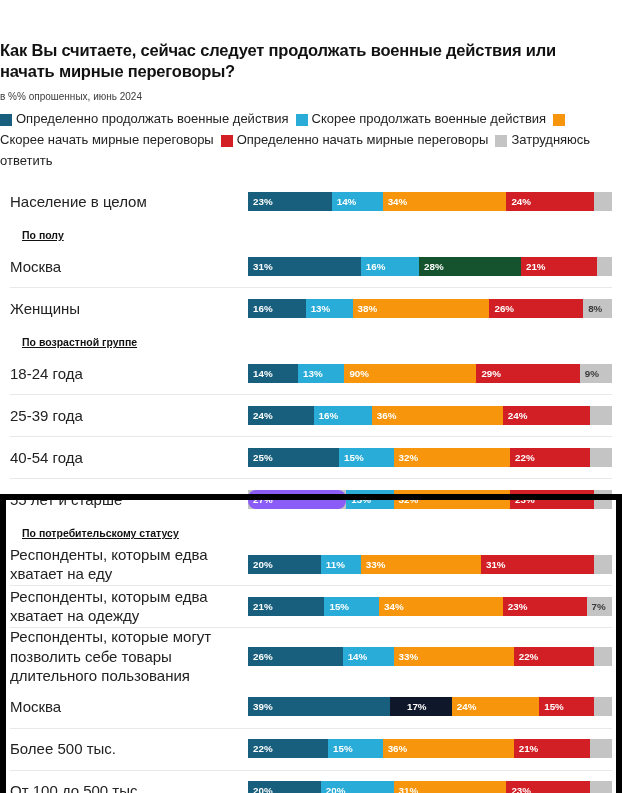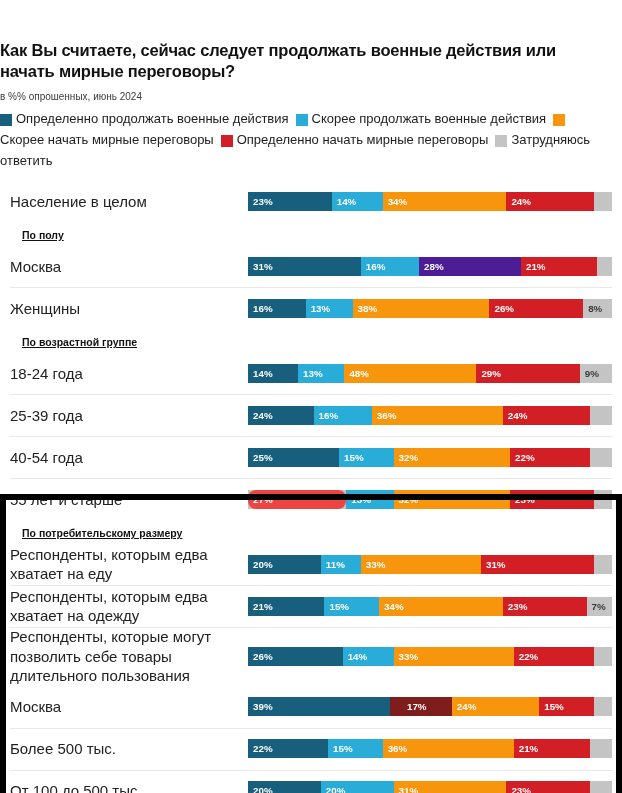--- a/index.html
+++ b/index.html
@@ -106,21 +106,21 @@
           </div>
         </div>
       </div>
       <div>
         <div class="group-head">По полу</div>
         <div class="row">
           <div class="row-label">Москва</div>
           <div class="bar">
             <div class="seg" style="background: rgb(24, 95, 125); width: 31%;">31%</div>
             <div class="seg" style="background: rgb(41, 172, 216); width: 16%;">16%</div>
-            <div class="seg" style="background: #4c1d95; width: 28%;">28%</div>
+            <div class="seg" style="background: #14532d; width: 28%;">28%</div>
             <div class="seg" style="background: rgb(210, 31, 38); width: 21%;">21%</div>
             <div class="seg grey" style="background: rgb(196, 196, 196); width: 4%;"></div>
           </div>
         </div>
         <div class="row sep">
           <div class="row-label">Женщины</div>
           <div class="bar">
             <div class="seg" style="background: rgb(24, 95, 125); width: 16%;">16%</div>
             <div class="seg" style="background: rgb(41, 172, 216); width: 13%;">13%</div>
             <div class="seg" style="background: rgb(247, 150, 13); width: 38%;">38%</div>
@@ -129,21 +129,21 @@
           </div>
         </div>
       </div>
       <div>
         <div class="group-head">По возрастной группе</div>
         <div class="row">
           <div class="row-label">18-24 года</div>
           <div class="bar">
             <div class="seg" style="background: rgb(24, 95, 125); width: 14%;">14%</div>
             <div class="seg" style="background: rgb(41, 172, 216); width: 13%;">13%</div>
-            <div class="seg" style="background: rgb(247, 150, 13); width: 37%;">48%</div>
+            <div class="seg" style="background: rgb(247, 150, 13); width: 37%;">90%</div>
             <div class="seg" style="background: rgb(210, 31, 38); width: 29%;">29%</div>
             <div class="seg grey" style="background: rgb(196, 196, 196); width: 9%;">9%</div>
           </div>
         </div>
         <div class="row sep">
           <div class="row-label">25-39 года</div>
           <div class="bar">
             <div class="seg" style="background: rgb(24, 95, 125); width: 18%;">24%</div>
             <div class="seg" style="background: rgb(41, 172, 216); width: 16%;">16%</div>
             <div class="seg" style="background: rgb(247, 150, 13); width: 36%;">36%</div>
@@ -157,30 +157,30 @@
             <div class="seg" style="background: rgb(24, 95, 125); width: 25%;">25%</div>
             <div class="seg" style="background: rgb(41, 172, 216); width: 15%;">15%</div>
             <div class="seg" style="background: rgb(247, 150, 13); width: 32%;">32%</div>
             <div class="seg" style="background: rgb(210, 31, 38); width: 22%;">22%</div>
             <div class="seg grey" style="background: rgb(196, 196, 196); width: 6%;"></div>
           </div>
         </div>
         <div class="row sep">
           <div class="row-label">55 лет и старше</div>
           <div class="bar">
-            <div class="seg" style="background: #ef4444; width: 27%; border-radius: 8px;">27%</div>
+            <div class="seg" style="background: #8b5cf6; width: 27%; border-radius: 8px;">27%</div>
             <div class="seg" style="background: rgb(41, 172, 216); width: 13%;">13%</div>
             <div class="seg" style="background: rgb(247, 150, 13); width: 32%;">32%</div>
             <div class="seg" style="background: rgb(210, 31, 38); width: 23%;">23%</div>
             <div class="seg grey" style="background: rgb(196, 196, 196); width: 5%;"></div>
           </div>
         </div>
       </div>
       <div>
-        <div class="group-head">По потребительскому размеру</div>
+        <div class="group-head">По потребительскому статусу</div>
         <div class="row">
           <div class="row-label">Респонденты, которым едва хватает на еду</div>
           <div class="bar">
             <div class="seg" style="background: rgb(24, 95, 125); width: 20%;">20%</div>
             <div class="seg" style="background: rgb(41, 172, 216); width: 11%;">11%</div>
             <div class="seg" style="background: rgb(247, 150, 13); width: 33%;">33%</div>
             <div class="seg" style="background: rgb(210, 31, 38); width: 31%;">31%</div>
             <div class="seg grey" style="background: rgb(196, 196, 196); width: 5%;"></div>
           </div>
         </div>
@@ -203,21 +203,21 @@
             <div class="seg" style="background: rgb(210, 31, 38); width: 22%;">22%</div>
             <div class="seg grey" style="background: rgb(196, 196, 196); width: 5%;"></div>
           </div>
         </div>
       </div>
       <div>
         <div class="row">
           <div class="row-label">Москва</div>
           <div class="bar">
             <div class="seg" style="background: rgb(24, 95, 125); width: 39%;">39%</div>
-            <div class="seg" style="background: #7f1d1d; width: 17%; padding-left: 17px;">17%</div>
+            <div class="seg" style="background: #0f172a; width: 17%; padding-left: 17px;">17%</div>
             <div class="seg" style="background: rgb(247, 150, 13); width: 24%;">24%</div>
             <div class="seg" style="background: rgb(210, 31, 38); width: 15%;">15%</div>
             <div class="seg grey" style="background: rgb(196, 196, 196); width: 5%;"></div>
           </div>
         </div>
         <div class="row sep">
           <div class="row-label">Более 500 тыс.</div>
           <div class="bar">
             <div class="seg" style="background: rgb(24, 95, 125); width: 22%;">22%</div>
             <div class="seg" style="background: rgb(41, 172, 216); width: 15%;">15%</div>

